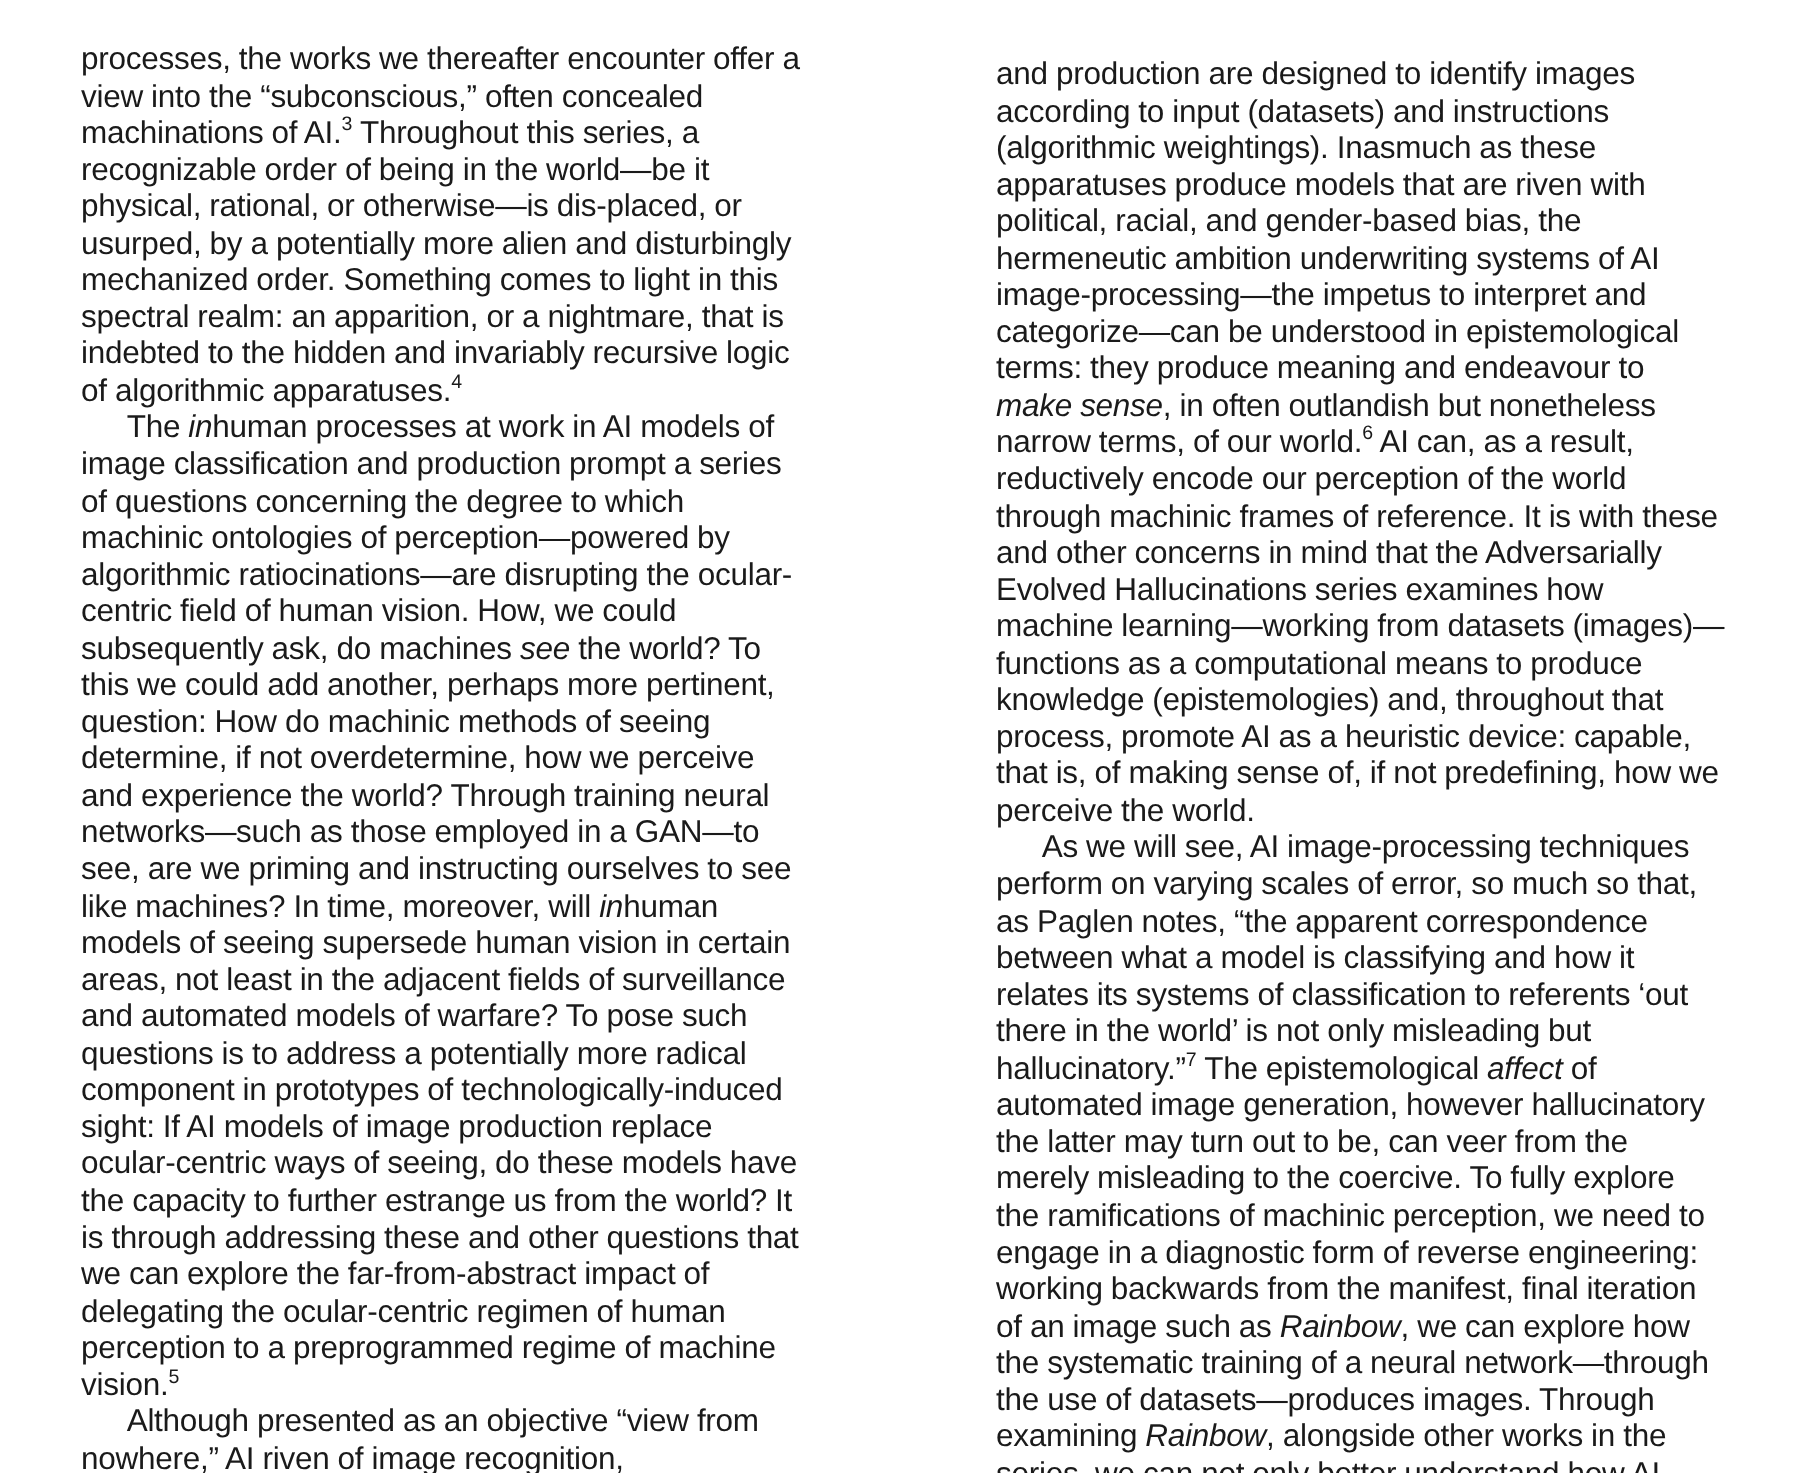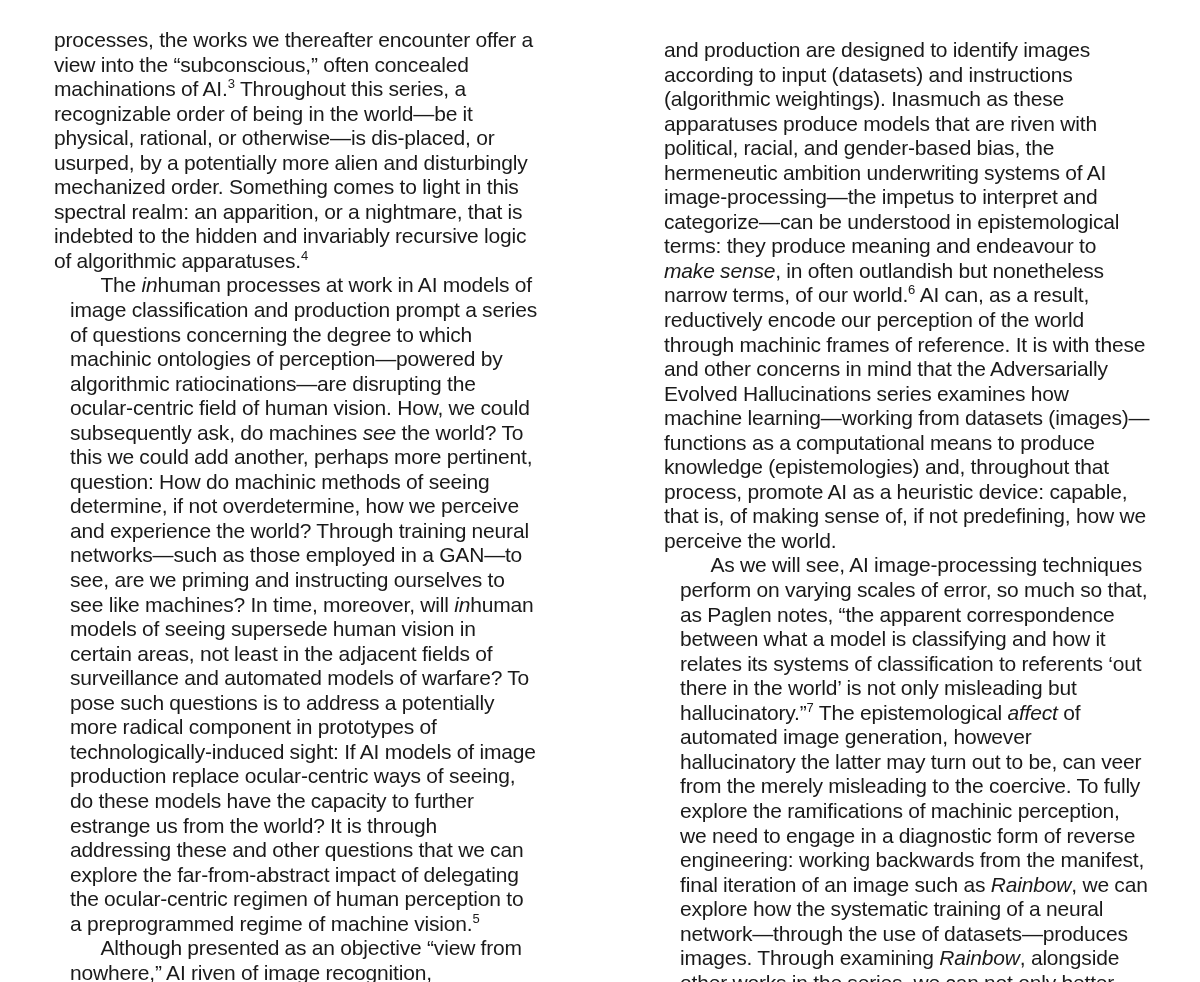--- a/index.html
+++ b/index.html
@@ -44,21 +44,20 @@
     -webkit-font-smoothing: antialiased;
   }
   .page-right .column { width: 486px; }
 
   .para {
     margin: 0;
     text-indent: 0;
   }
   .para.indented {
     text-indent: 1.45em;
-    margin-left: 16px;
   }
 
   i, em { font-style: italic; }
 
   sup {
     font-size: 0.62em;
     line-height: 0;
     vertical-align: 0.62em;
     letter-spacing: 0;
   }

